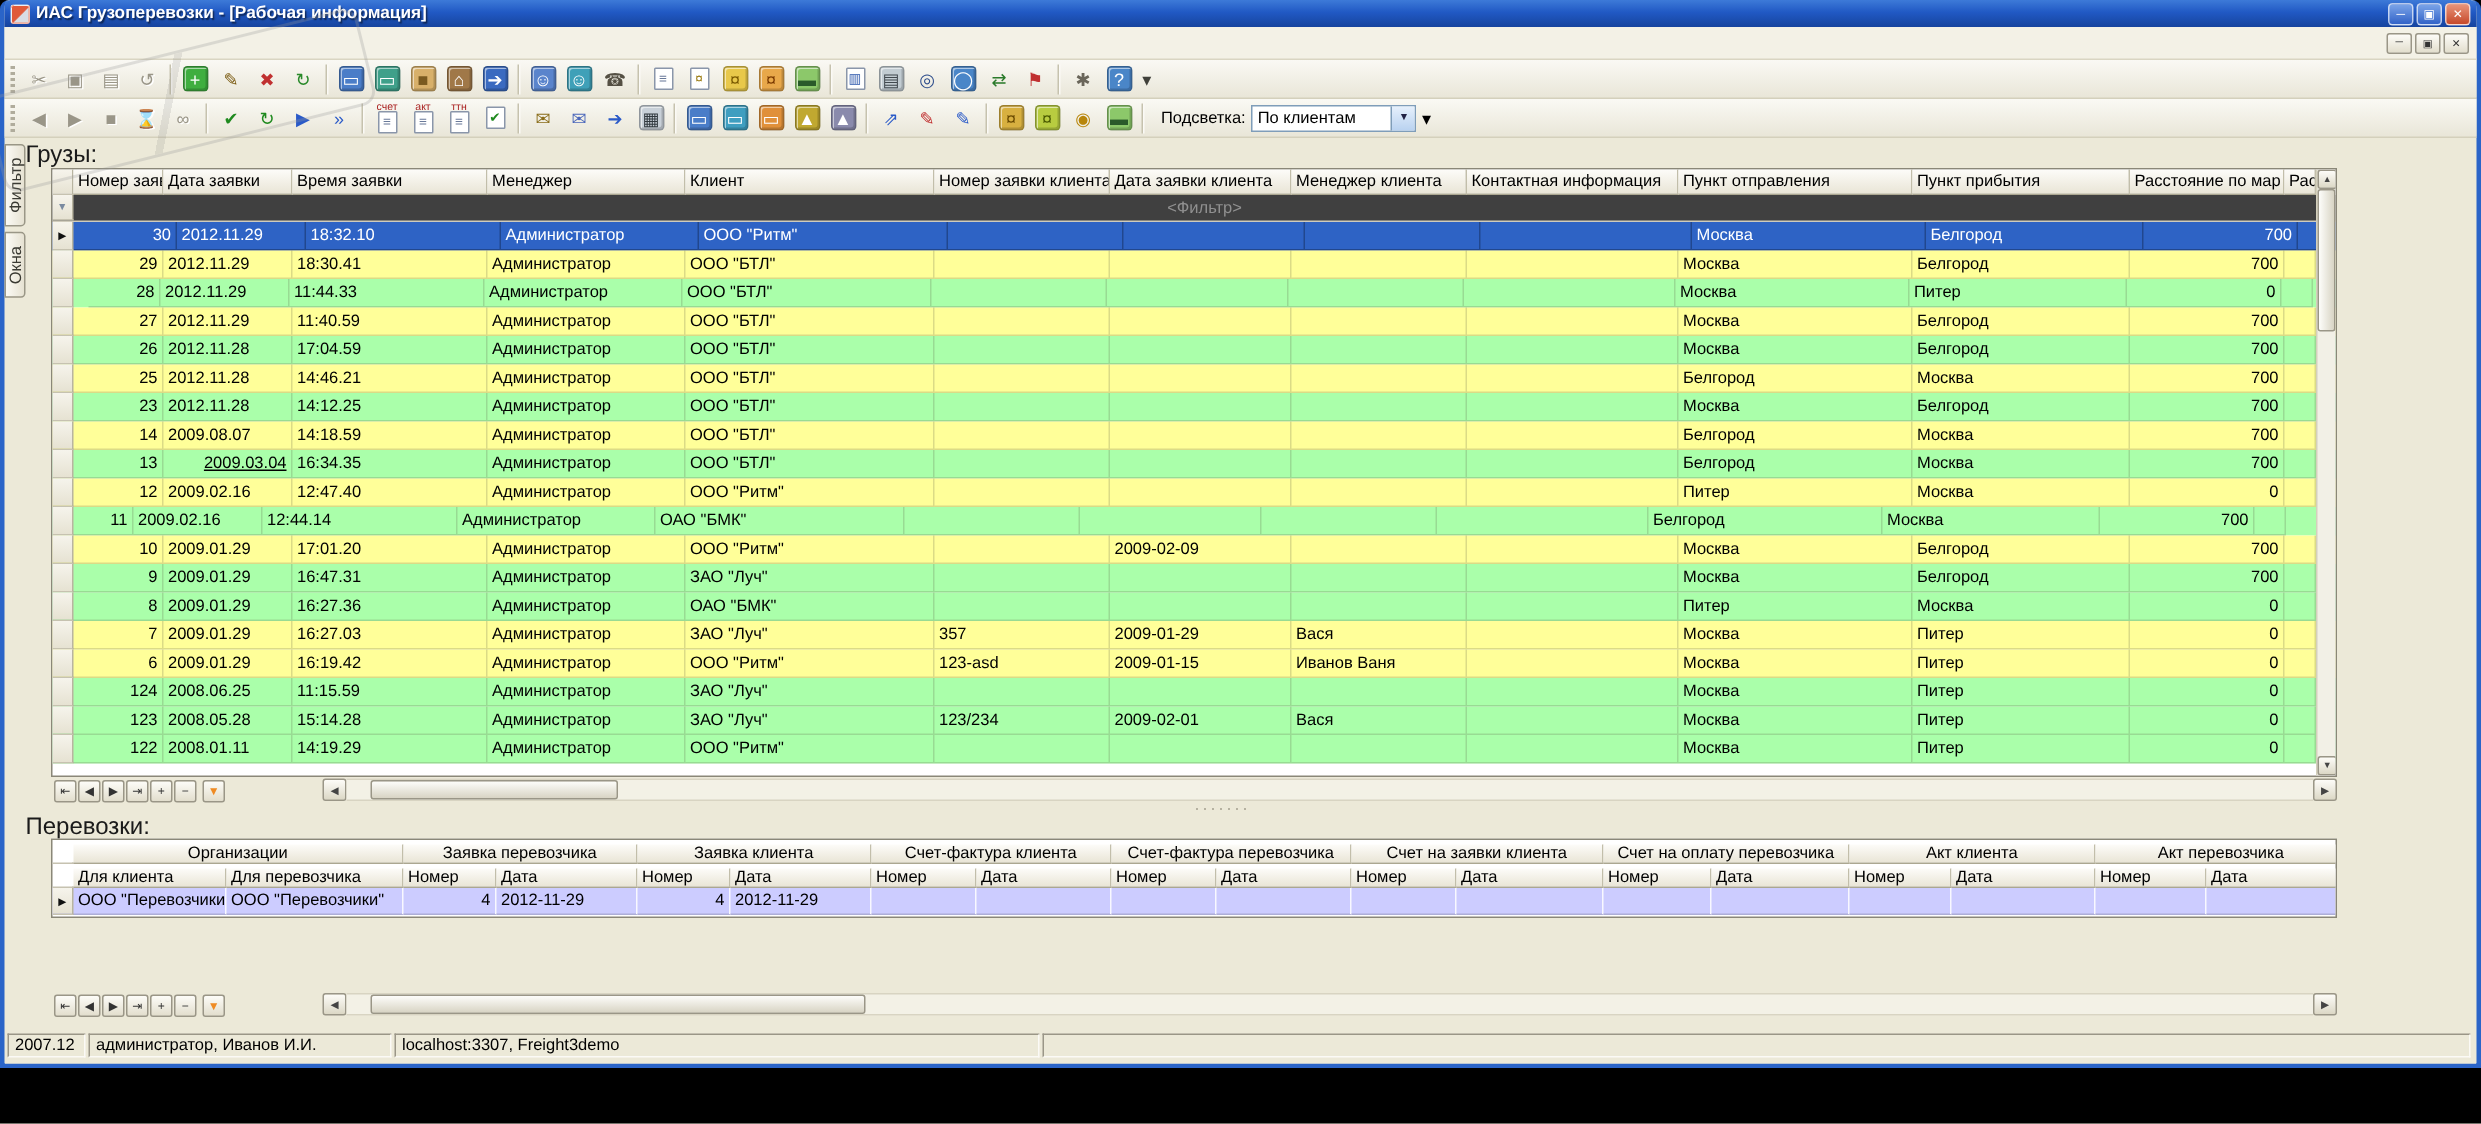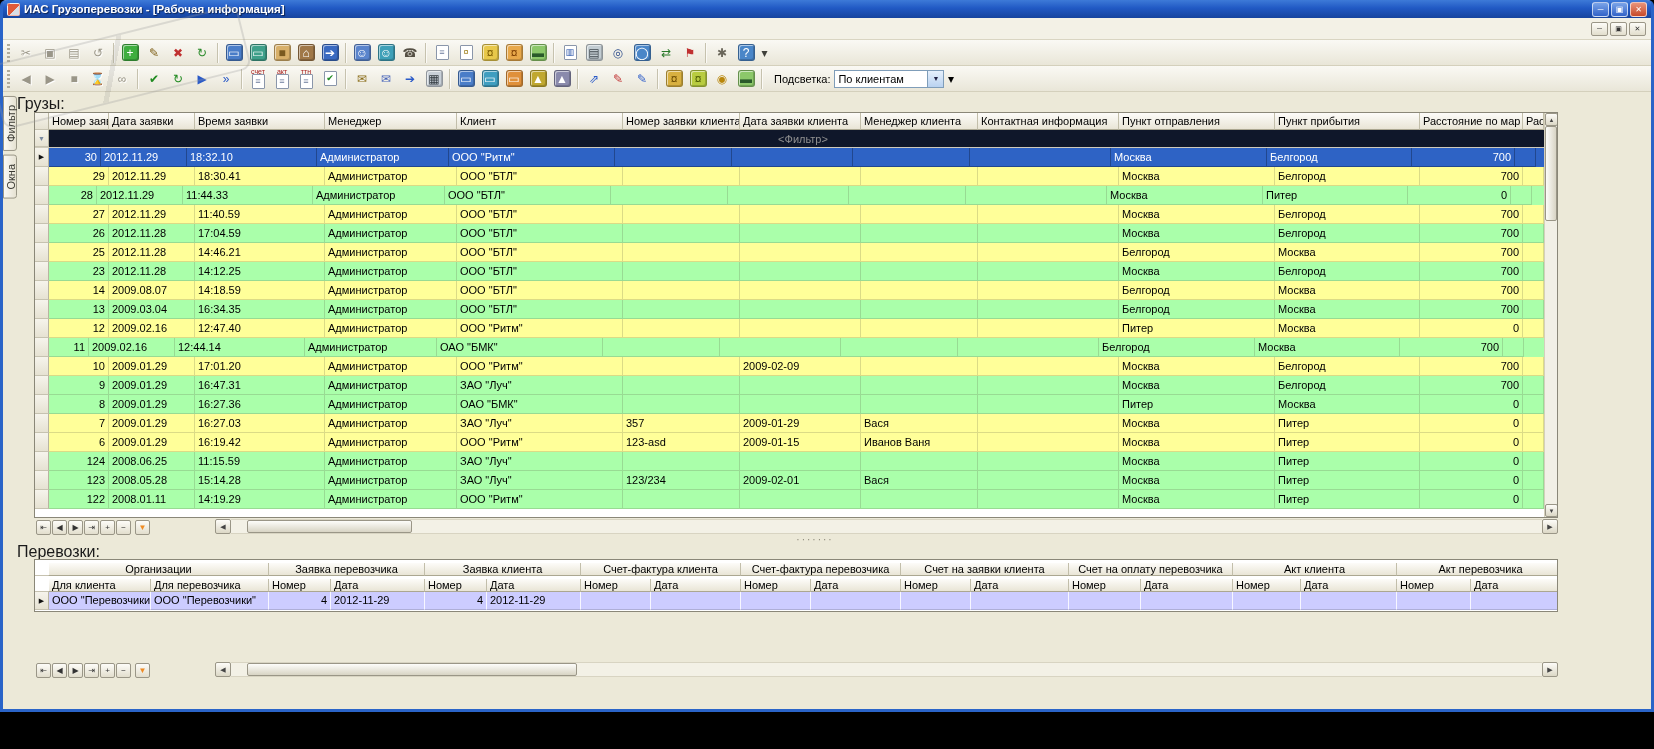--- a/index.html
+++ b/index.html
@@ -91,21 +91,21 @@
   .g-hrow { display:flex; height:17px; }
   #transport-grid .g-hrow { height:16px;align-items:flex-end; }
   .g-hcell { height:auto; flex:none; background:linear-gradient(#fdfcf9,#e9e5d6);
     border-right:1px solid #c2beaa; border-bottom:1px solid #aba791;
     font-size:11px; padding:0 3px; display:flex; align-items:center;
     white-space:nowrap; overflow:hidden; }
   .g-hcell.center { justify-content:center; }
   .g-ind { width:14px; flex:none; padding:0;
     background:linear-gradient(#f6f4ec,#e6e2d2);
     border-right:1px solid #b8b4a0; border-bottom:1px solid #c6c2b0; }
-  .g-frow { display:flex; height:18px; background:#0f172a; position:relative;
+  .g-frow { display:flex; height:18px; background:#404040; position:relative;
     border-bottom:1px solid #cfcbbc; }
   .g-find { display:flex; align-items:center; justify-content:center;
     font-size:7px; color:#7a8aa0; }
   .g-flabel { position:absolute; left:14px; right:0; top:0; bottom:0;
     display:flex; align-items:center; justify-content:center;
     color:#909090; font-size:11px; }
   .g-row { display:flex; height:19px; }
   .g-row.trow { height:18px; }
   .g-rind { display:flex; align-items:center; justify-content:center;
     font-size:7px; color:#111; }
@@ -427,21 +427,21 @@
         <div class="g-hcell" style="width: 145px;">Пункт прибытия</div>
         <div class="g-hcell" style="width: 103px;">Расстояние по мар</div>
         <div class="g-hcell" style="width: 21px;">Расс</div>
       </div>
       <div class="g-frow">
         <div class="g-ind g-find">▼</div>
         <div class="g-flabel">&lt;Фильтр&gt;</div>
       </div>
       <div class="g-row sel" style="background: rgb(46, 99, 197);">
         <div class="g-ind g-rind">▶</div>
-        <div class="g-cell" style="width: 52px; text-align: right;">30</div>
+        <div class="g-cell" style="width: 69px; text-align: right;">30</div>
         <div class="g-cell" style="width: 86px; text-align: left;">2012.11.29</div>
         <div class="g-cell" style="width: 130px; text-align: left;">18:32.10</div>
         <div class="g-cell" style="width: 132px; text-align: left;">Администратор</div>
         <div class="g-cell" style="width: 166px; text-align: left;">ООО "Ритм"</div>
         <div class="g-cell" style="width: 117px; text-align: left;"></div>
         <div class="g-cell" style="width: 121px; text-align: left;"></div>
         <div class="g-cell" style="width: 117px; text-align: left;"></div>
         <div class="g-cell" style="width: 141px; text-align: left;"></div>
         <div class="g-cell" style="width: 156px; text-align: left;">Москва</div>
         <div class="g-cell" style="width: 145px; text-align: left;">Белгород</div>
@@ -459,21 +459,21 @@
         <div class="g-cell" style="width: 121px; text-align: left;"></div>
         <div class="g-cell" style="width: 117px; text-align: left;"></div>
         <div class="g-cell" style="width: 141px; text-align: left;"></div>
         <div class="g-cell" style="width: 156px; text-align: left;">Москва</div>
         <div class="g-cell" style="width: 145px; text-align: left;">Белгород</div>
         <div class="g-cell" style="width: 103px; text-align: right;">700</div>
         <div class="g-cell" style="width: 21px; text-align: left;"></div>
       </div>
       <div class="g-row" style="background: rgb(170, 255, 170);">
         <div class="g-ind g-rind"></div>
-        <div class="g-cell" style="width: 48px; text-align: right;">28</div>
+        <div class="g-cell" style="width: 48px; text-align: right; margin-left: 10px;">28</div>
         <div class="g-cell" style="width: 86px; text-align: left;">2012.11.29</div>
         <div class="g-cell" style="width: 130px; text-align: left;">11:44.33</div>
         <div class="g-cell" style="width: 132px; text-align: left;">Администратор</div>
         <div class="g-cell" style="width: 166px; text-align: left;">ООО "БТЛ"</div>
         <div class="g-cell" style="width: 117px; text-align: left;"></div>
         <div class="g-cell" style="width: 121px; text-align: left;"></div>
         <div class="g-cell" style="width: 117px; text-align: left;"></div>
         <div class="g-cell" style="width: 141px; text-align: left;"></div>
         <div class="g-cell" style="width: 156px; text-align: left;">Москва</div>
         <div class="g-cell" style="width: 145px; text-align: left;">Питер</div>
@@ -556,21 +556,21 @@
         <div class="g-cell" style="width: 117px; text-align: left;"></div>
         <div class="g-cell" style="width: 141px; text-align: left;"></div>
         <div class="g-cell" style="width: 156px; text-align: left;">Белгород</div>
         <div class="g-cell" style="width: 145px; text-align: left;">Москва</div>
         <div class="g-cell" style="width: 103px; text-align: right;">700</div>
         <div class="g-cell" style="width: 21px; text-align: left;"></div>
       </div>
       <div class="g-row" style="background: rgb(170, 255, 170);">
         <div class="g-ind g-rind"></div>
         <div class="g-cell" style="width: 60px; text-align: right;">13</div>
-        <div class="g-cell" style="width: 86px; text-align: left;">2009.03.04</div>
+        <div class="g-cell" style="width: 86px; text-align: right; text-decoration: underline;">2009.03.04</div>
         <div class="g-cell" style="width: 130px; text-align: left;">16:34.35</div>
         <div class="g-cell" style="width: 132px; text-align: left;">Администратор</div>
         <div class="g-cell" style="width: 166px; text-align: left;">ООО "БТЛ"</div>
         <div class="g-cell" style="width: 117px; text-align: left;"></div>
         <div class="g-cell" style="width: 121px; text-align: left;"></div>
         <div class="g-cell" style="width: 117px; text-align: left;"></div>
         <div class="g-cell" style="width: 141px; text-align: left;"></div>
         <div class="g-cell" style="width: 156px; text-align: left;">Белгород</div>
         <div class="g-cell" style="width: 145px; text-align: left;">Москва</div>
         <div class="g-cell" style="width: 103px; text-align: right;">700</div>
@@ -836,14 +836,20 @@
       </div>
       <div class="hscroll">
         <button class="sb-btn">◀</button>
         <div class="sb-track">
           <div class="sb-thumb" style="width: 330px;"></div>
         </div>
         <button class="sb-btn">▶</button>
       </div>
     </div>
 
+  <div class="statusbar">
+      <div class="st-panel" style="width: 52px;">2007.12</div>
+      <div class="st-panel" style="width: 202px;">администратор, Иванов И.И.</div>
+      <div class="st-panel" style="width: 430px;">localhost:3307, Freight3demo</div>
+      <div class="st-panel" style="flex: 1 1 0%;"></div>
+    </div>
 
 </div>
 
 </body></html>

